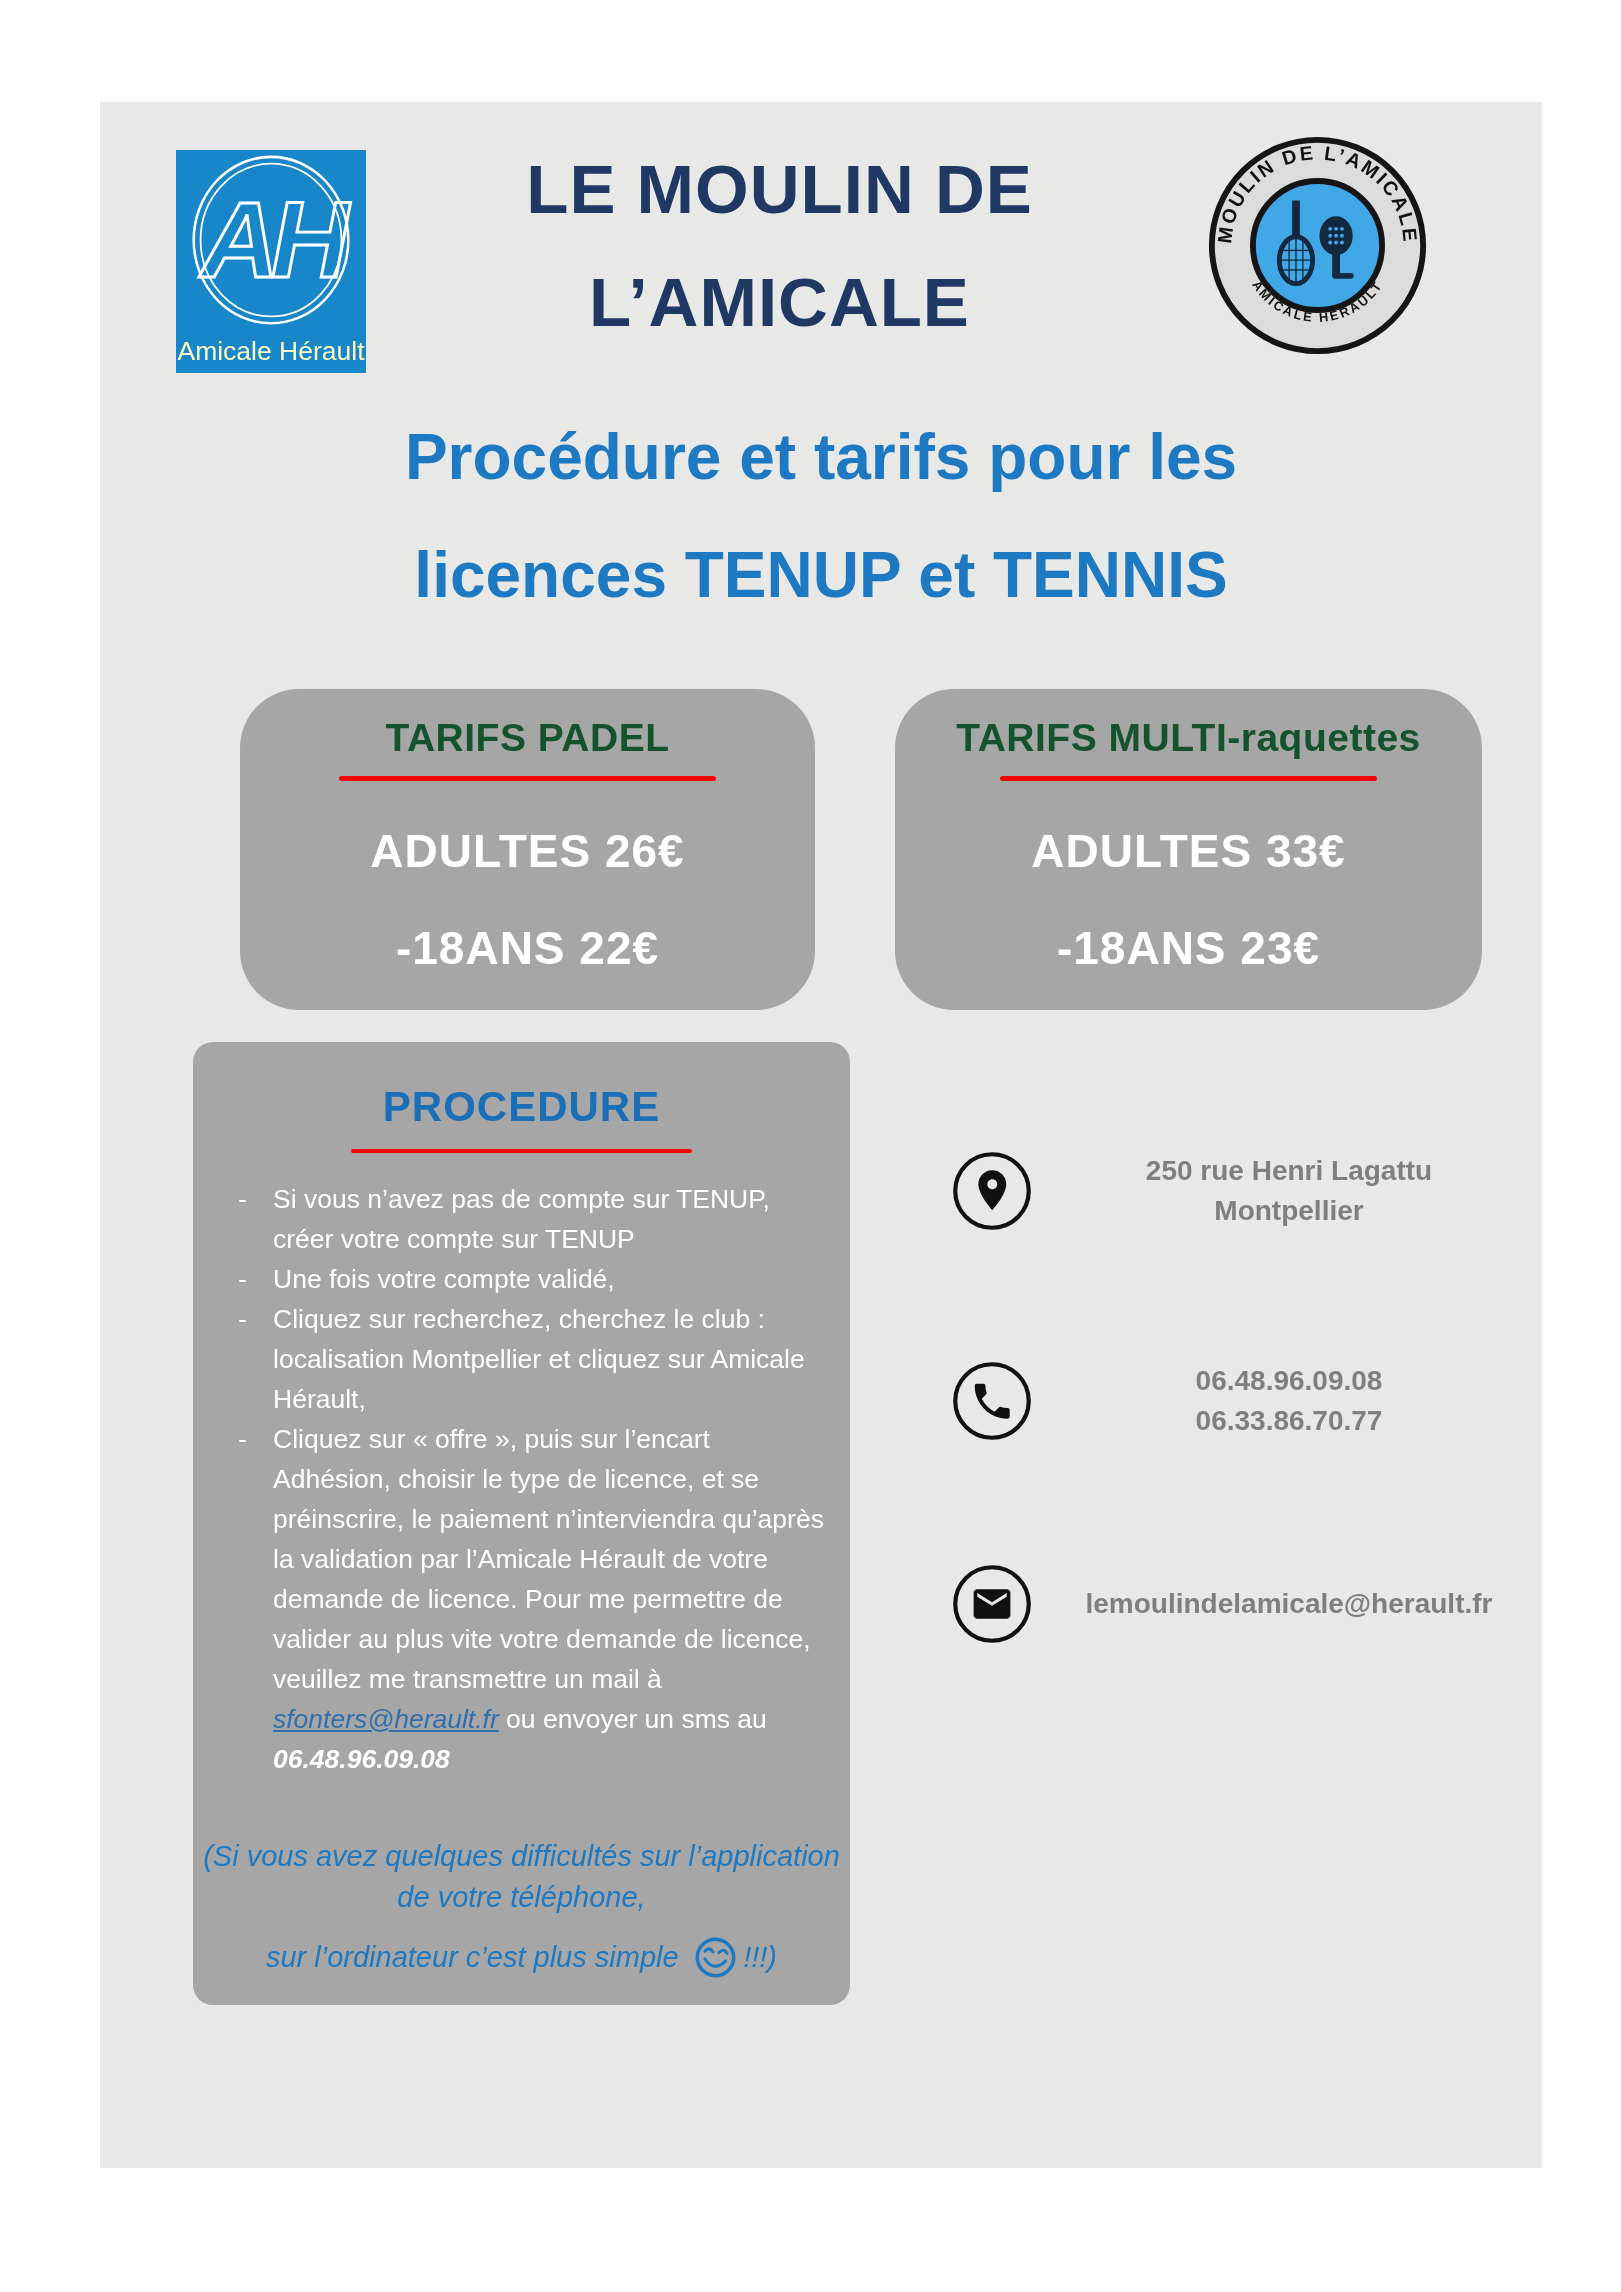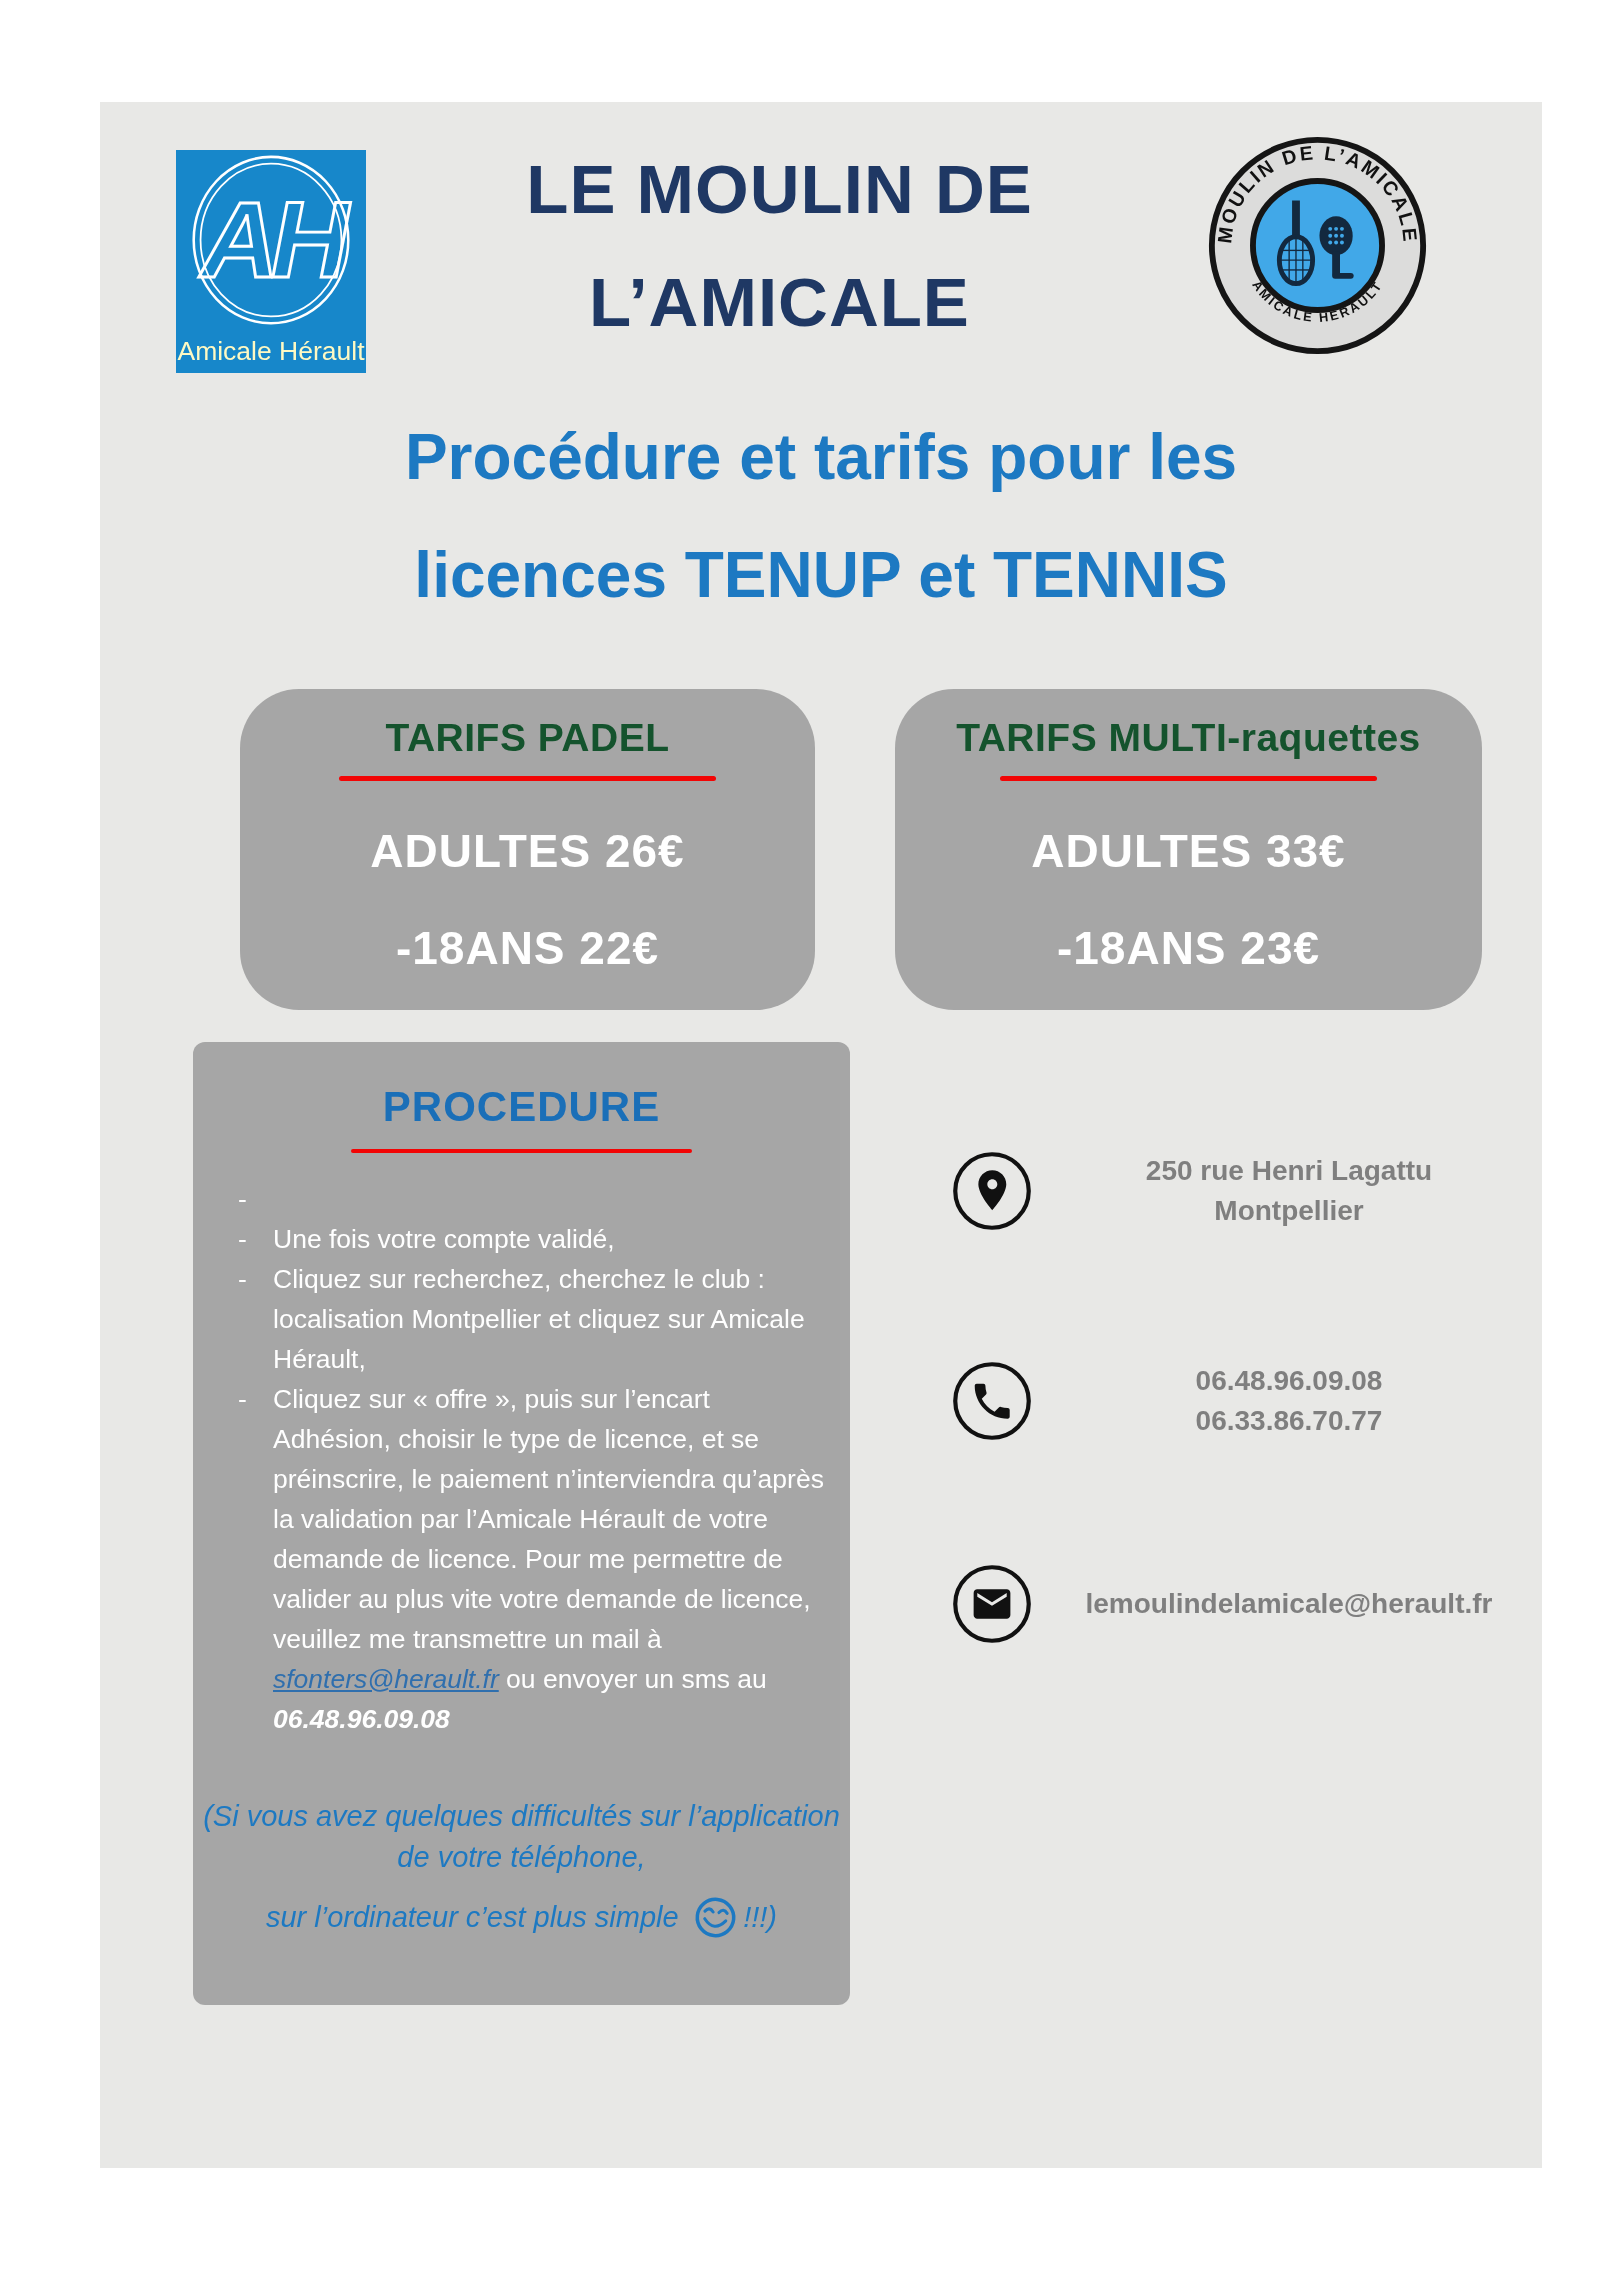--- a/index.html
+++ b/index.html
@@ -102,21 +102,21 @@
     margin-top: 43px;
     letter-spacing: 1px;
   }
 
   
   .procedure {
     position: absolute;
     left: 93px; top: 940px;
     width: 657px; height: 963px;
     background: #a6a6a6;
-    border-radius: 12px;
+    border-radius: 20px;
     padding-top: 41px;
     overflow: hidden;
   }
   .procedure h2 {
     color: #1a6fb8;
     font-size: 42px;
     font-weight: bold;
     text-align: center;
     letter-spacing: 1px;
   }
@@ -252,20 +252,21 @@
       <div class="price">-18ANS 23€</div>
     </section>
 
     <section class="procedure">
       <h2>PROCEDURE</h2>
       <div class="red-line proc-line"></div>
 
       <div class="bullets">
         <div class="bullet">
           <span class="dash">-</span>
+          <span class="btext">Si vous n’avez pas de compte sur TENUP, créer votre compte sur TENUP</span>
         </div>
         <div class="bullet">
           <span class="dash">-</span>
           <span class="btext">Une fois votre compte validé,</span>
         </div>
         <div class="bullet">
           <span class="dash">-</span>
           <span class="btext">Cliquez sur recherchez, cherchez le club : localisation Montpellier et cliquez sur Amicale Hérault,</span>
         </div>
         <div class="bullet">

